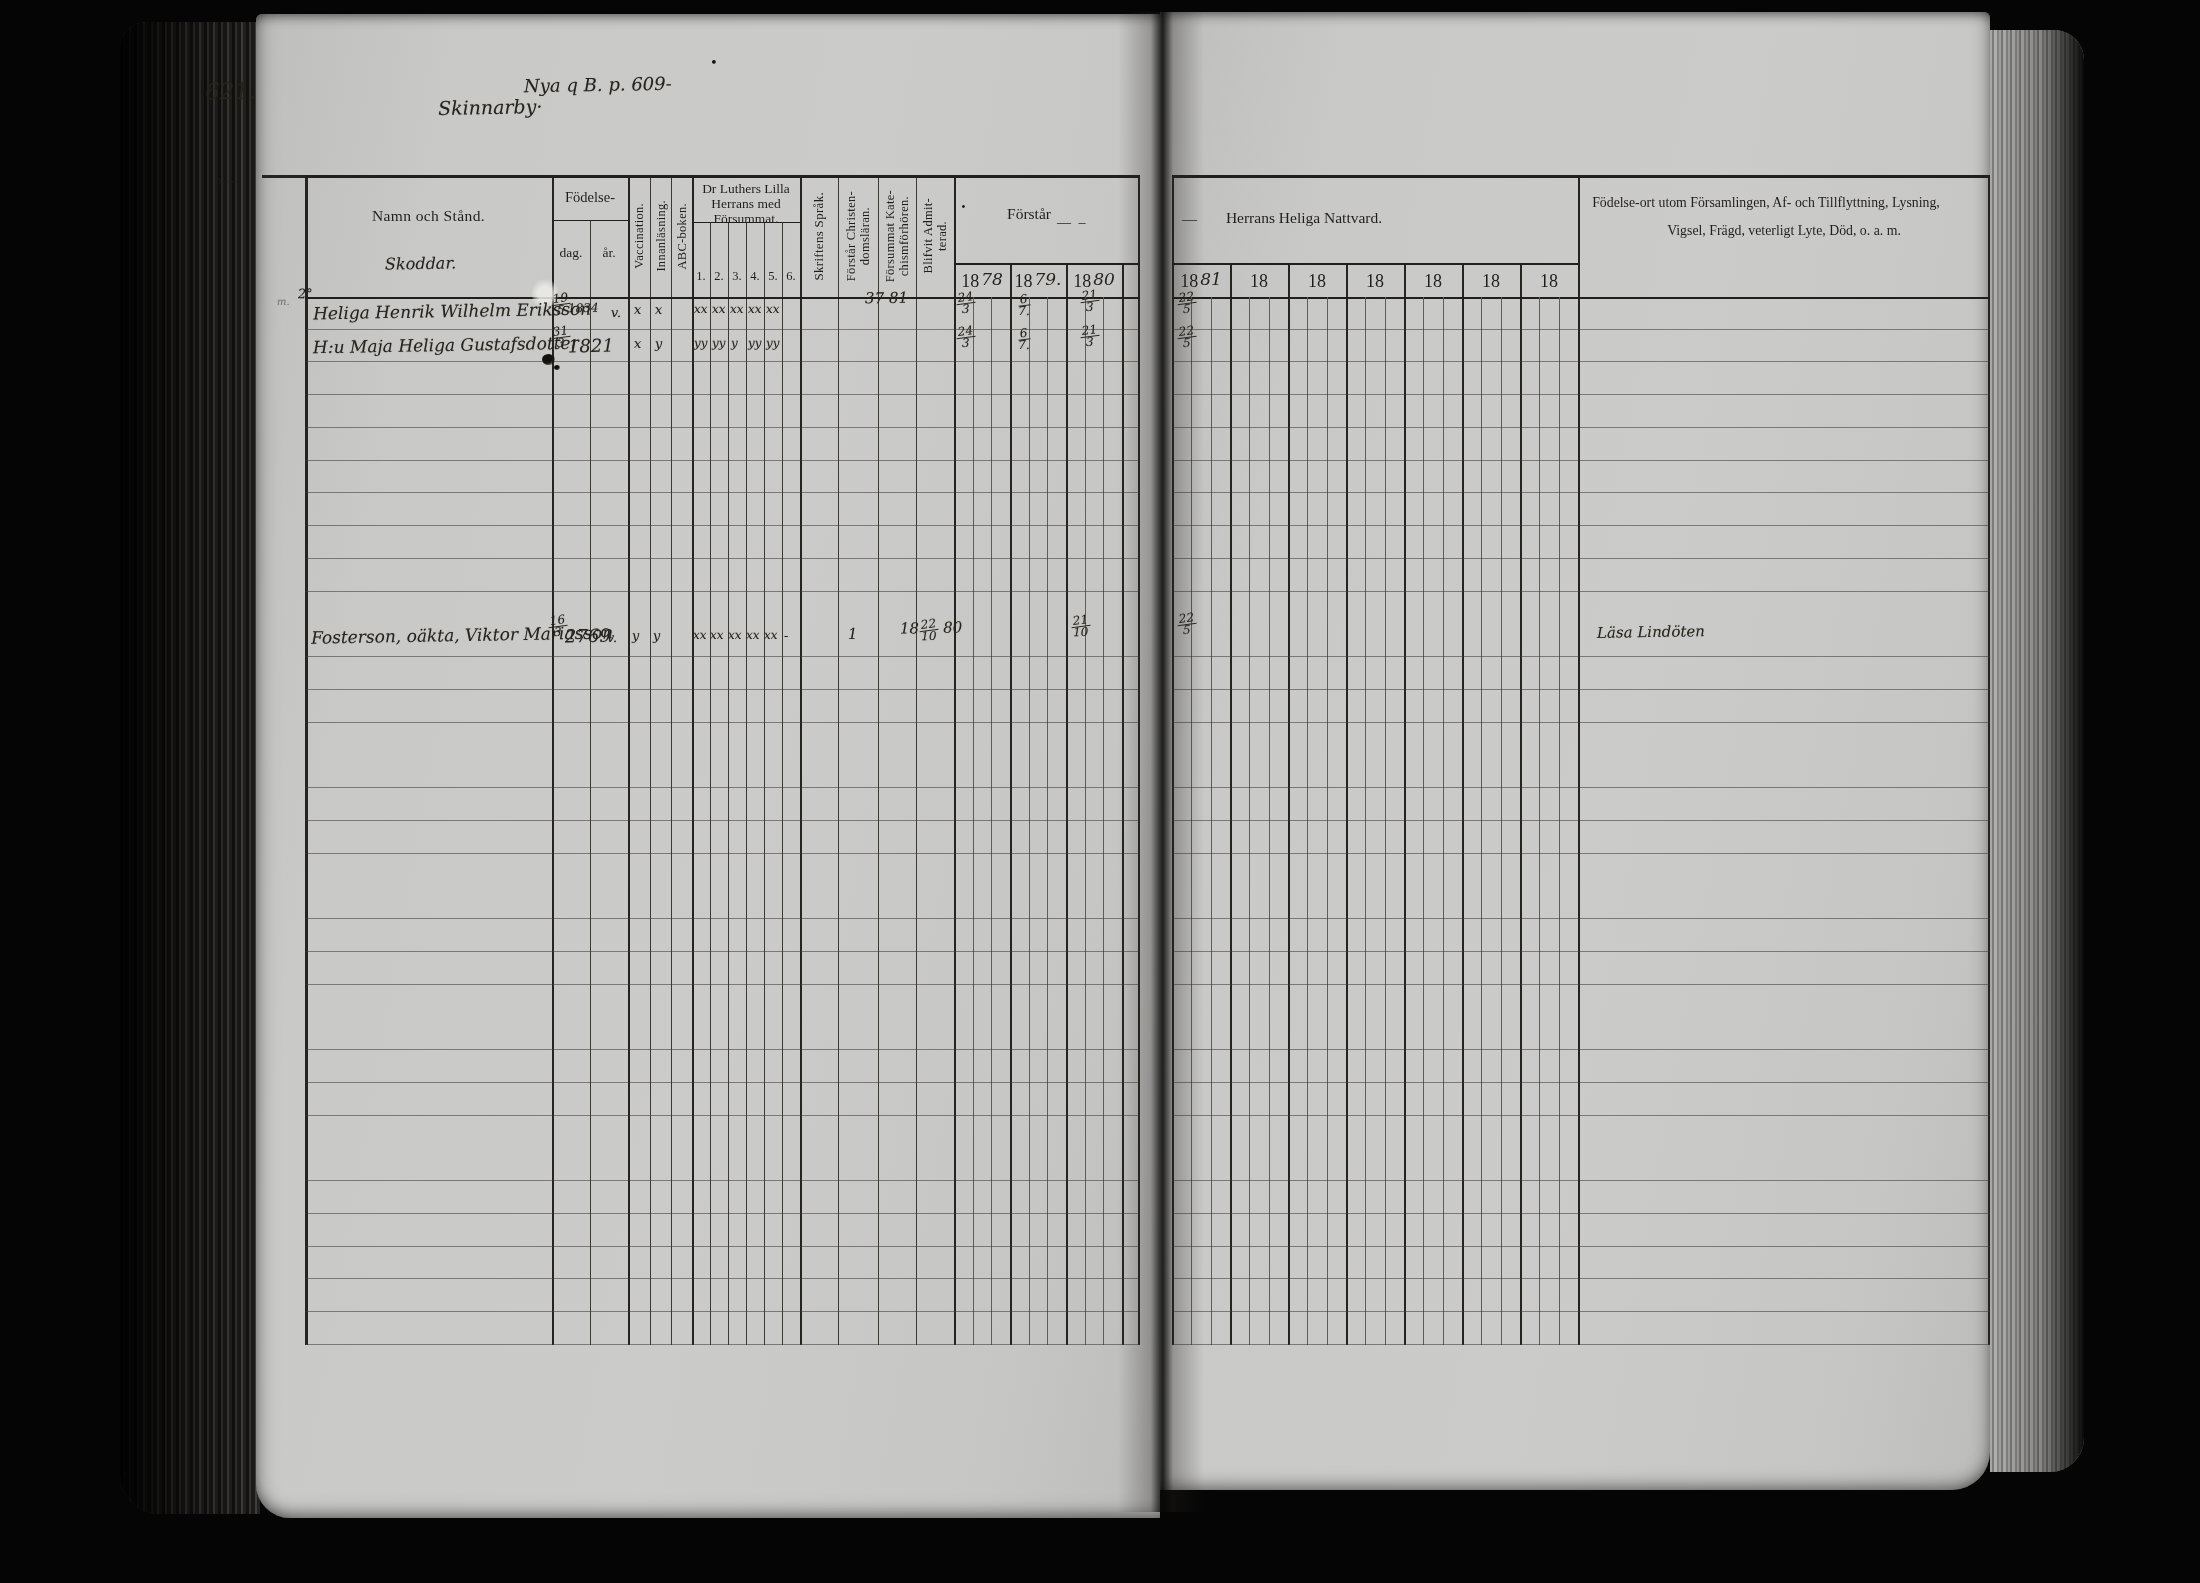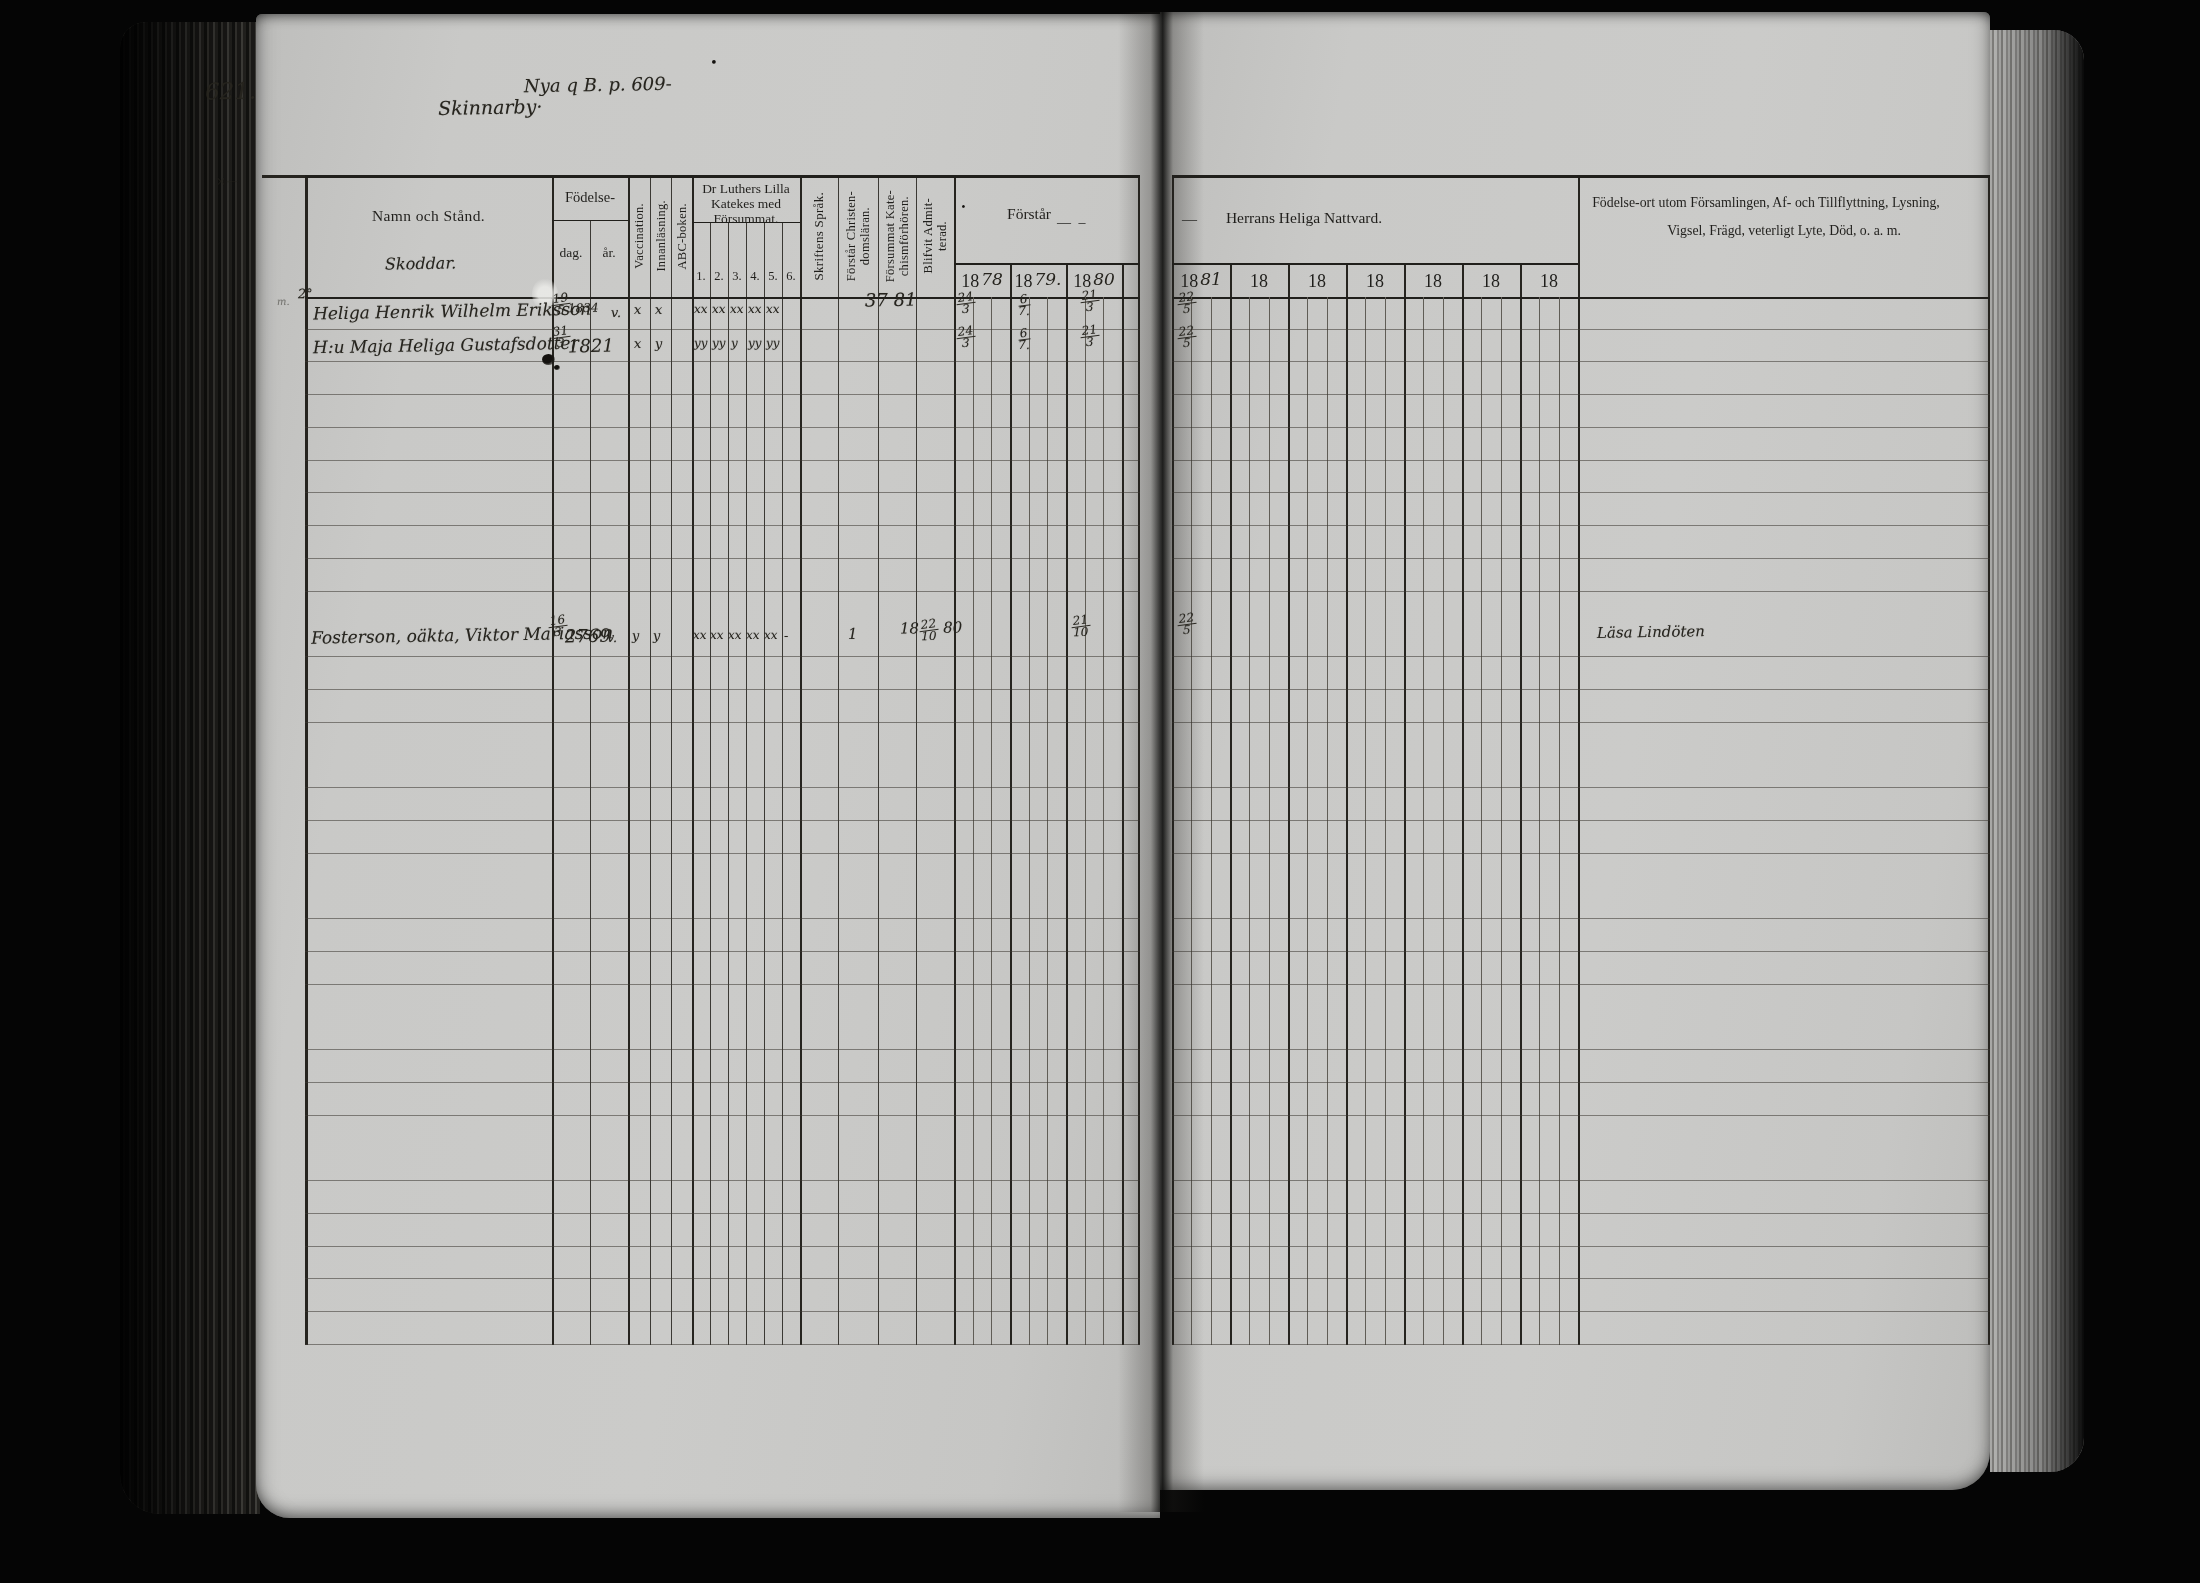--- a/index.html
+++ b/index.html
@@ -65,21 +65,21 @@
       </div>
     <div class="vlab" style="left:345px;width:21px;">
       <span class="vt">Innanläsning.</span>
       </div>
     <div class="vlab" style="left:366px;width:21px;">
       <span class="vt">ABC-boken.</span>
       </div>
 
     <div class="pt ctr" style="left:387px;width:108px;top:6px;font-size:13.5px;line-height:15px;">
       <span>Dr Luthers Lilla</span><br>
-      <span>Katekes med</span><br>
+      <span>Herrans med</span><br>
       <span>Försummat.</span>
     </div>
     <div class="pt ctr" style="left:387px;width:18px;top:94px;font-size:12.5px;">1.</div>
     <div class="pt ctr" style="left:405px;width:18px;top:94px;font-size:12.5px;">2.</div>
     <div class="pt ctr" style="left:423px;width:18px;top:94px;font-size:12.5px;">3.</div>
     <div class="pt ctr" style="left:441px;width:18px;top:94px;font-size:12.5px;">4.</div>
     <div class="pt ctr" style="left:459px;width:18px;top:94px;font-size:12.5px;">5.</div>
     <div class="pt ctr" style="left:477px;width:18px;top:94px;font-size:12.5px;">6.</div>
 
     <div class="vlab" style="left:495px;width:38px;">
@@ -223,21 +223,21 @@
       </span></div>
     <div class="hw" style="left: 568px; top: 301px; font-size: 12px;"><span>1834</span></div>
     <div class="hw" style="left: 611px; top: 305px; font-size: 13px;"><span>v.</span></div>
     <div class="hw" style="left: 634px; top: 302px; font-size: 13px;"><span>x</span></div>
     <div class="hw" style="left: 655px; top: 302px; font-size: 13px;"><span>x</span></div>
     <div class="hw" style="left: 694px; top: 302px; font-size: 12px;"><span>xx</span></div>
     <div class="hw" style="left: 712px; top: 302px; font-size: 12px;"><span>xx</span></div>
     <div class="hw" style="left: 730px; top: 302px; font-size: 12px;"><span>xx</span></div>
     <div class="hw" style="left: 748px; top: 302px; font-size: 12px;"><span>xx</span></div>
     <div class="hw" style="left: 766px; top: 302px; font-size: 12px;"><span>xx</span></div>
-    <div class="hw" style="left: 865px; top: 289px; font-size: 18px;"><span>37</span><span> 81</span></div>
+    <div class="hw" style="left: 865px; top: 289px; font-size: 15px;"><span>37</span><span> 81</span></div>
     <div class="hw" style="left: 956px; top: 292px; font-size: 12.5px;"><span class="fs">
         <b>24</b>
         <u>3</u>
       </span></div>
     <div class="hw" style="left: 1018px; top: 294px; font-size: 12.5px;"><span class="fs">
         <b>6</b>
         <u>7.</u>
       </span></div>
     <div class="hw" style="left: 1080px; top: 290px; font-size: 12.5px;"><span class="fs">
         <b>21</b>

